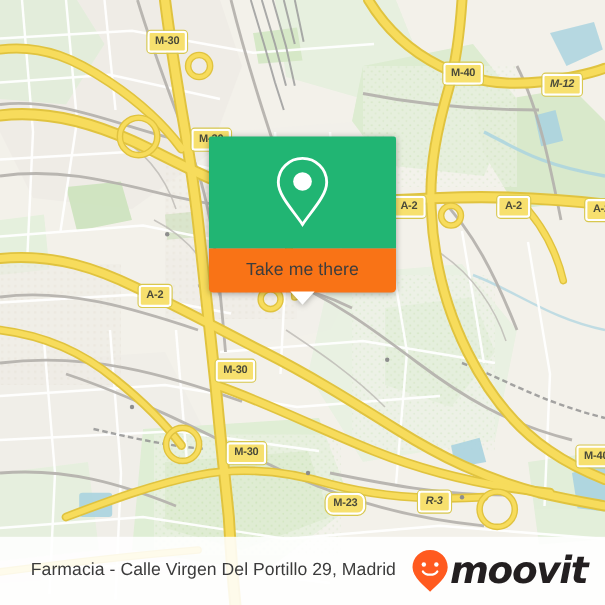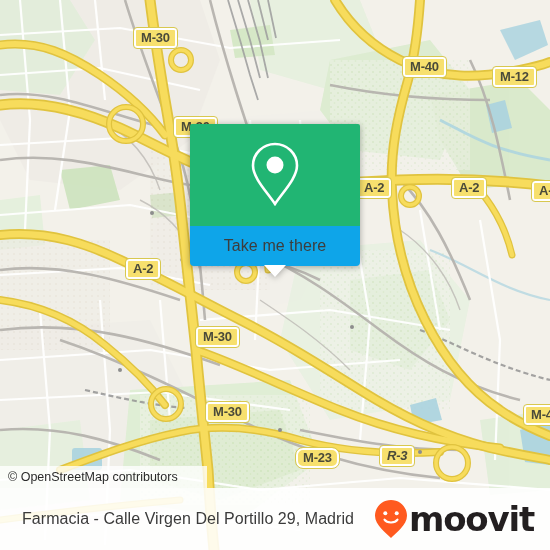--- a/index.html
+++ b/index.html
@@ -31,21 +31,21 @@
 
   
   .shield {
     position: absolute;
     background: #f7e06e;
     border: 2px solid #ffffff;
     outline: 1px solid #d8c84f;
     border-radius: 3px;
     color: #4a4a3a;
     font-family: "Liberation Sans", sans-serif;
-    font-size: 13px;
+    font-size: 10px;
     font-weight: bold;
     letter-spacing: -0.2px;
     line-height: 14px;
     height: 15px;
     padding: 1px 5px 0 5px;
     text-align: center;
     white-space: nowrap;
     box-sizing: content-box;
   }
 
@@ -64,21 +64,21 @@
     background: #22b573;
     background: #21b573;
     border-radius: 2px 2px 0 0;
     display: flex;
     align-items: center;
     justify-content: center;
   }
   #callout-action {
     width: 170px;
     height: 40px;
-    background: #0ea5e9;
+    background: #f97316;
     border-radius: 0 0 4px 4px;
     display: flex;
     align-items: center;
     justify-content: center;
     position: relative;
   }
   #callout-action-label {
     font-family: "Liberation Sans", sans-serif;
     font-size: 16px;
     color: #3d3d3d;
@@ -125,37 +125,38 @@
     background: rgba(255,255,255,0.88);
     display: flex;
     align-items: center;
     justify-content: space-between;
     z-index: 50;
   }
   #footer-title {
     font-family: "Liberation Sans", sans-serif;
     font-size: 16px;
     color: #3b3b3b;
-    padding-left: 22px;
+    padding-left: 28px;
     white-space: nowrap;
     letter-spacing: 0.05px;
   }
   #brand-logo {
     display: flex;
     align-items: center;
     padding-right: 16px;
   }
   #brand-wordmark {
     font-family: "DejaVu Sans", sans-serif;
     font-size: 34px;
     font-weight: bold;
     color: #231f20;
     letter-spacing: -1.2px;
     line-height: 34px;
     margin-left: 1px;
+    font-style: italic;
   }
 </style>
 </head>
 <body>
 
 <div id="root">
 
   <div id="map-canvas" style="background: rgb(242, 239, 233);">
     <svg id="map-svg" width="550" height="550" viewBox="0 0 550 550" xmlns="http://www.w3.org/2000/svg">
       <defs>
@@ -331,21 +332,21 @@
         <circle cx="280" cy="430" r="2"></circle>
         <circle cx="420" cy="452" r="2"></circle>
         <circle cx="120" cy="370" r="2"></circle>
       </g>
     </svg>
   </div>
 
   <div id="shields">
       <div class="shield" style="left: 134px; top: 28px;">M-30</div>
       <div class="shield" style="left: 403px; top: 57px;">M-40</div>
-      <div class="shield" style="left: 493px; top: 67px;">M-12</div>
+      <div class="shield" style="left: 493px; top: 67px; font-style: italic;">M-12</div>
       <div class="shield" style="left: 174px; top: 117px;">M-30</div>
       <div class="shield" style="left: 357px; top: 178px;">A-2</div>
       <div class="shield" style="left: 452px; top: 178px;">A-2</div>
       <div class="shield" style="left: 532px; top: 181px;">A-2</div>
       <div class="shield" style="left: 126px; top: 259px;">A-2</div>
       <div class="shield" style="left: 196px; top: 327px;">M-30</div>
       <div class="shield" style="left: 206px; top: 402px;">M-30</div>
       <div class="shield" style="left: 296px; top: 448px; border-radius: 7px;">M-23</div>
       <div class="shield" style="left: 380px; top: 446px; font-style: italic;">R-3</div>
       <div class="shield" style="left: 524px; top: 405px;">M-40</div>
@@ -357,23 +358,20 @@
         <path d="M28 4 C16 4 6 13.5 6 25.6 C6 38 20 52 28 64 C36 52 50 38 50 25.6 C50 13.5 40 4 28 4 Z" fill="none" stroke="#ffffff" stroke-width="2.6"></path>
         <circle cx="28" cy="25" r="8.5" fill="#ffffff"></circle>
       </svg>
     </div>
     <div id="callout-action">
       <span id="callout-action-label">Take me there</span>
       <div id="callout-tail"></div>
     </div>
   </div>
 
-  <div id="attribution">
-    <span id="attribution-text">© OpenStreetMap contributors</span>
-  </div>
 
   <div id="footer">
     <span id="footer-title">Farmacia - Calle Virgen Del Portillo 29, Madrid</span>
     <div id="brand-logo">
       <svg width="34" height="40" viewBox="0 0 34 40">
         <path d="M17 1 C8.2 1 1 8.0 1 16.7 C1 26.0 12.2 34.0 17 39 C21.8 34.0 33 26.0 33 16.7 C33 8.0 25.8 1 17 1 Z" fill="#ff5a1f"></path>
         <circle cx="11.3" cy="14.2" r="2.0" fill="#ffffff"></circle>
         <circle cx="22.7" cy="14.2" r="2.0" fill="#ffffff"></circle>
         <path d="M10.5 20.6 C13.0 24.4 21.0 24.4 23.5 20.6" fill="none" stroke="#ffffff" stroke-width="2.1" stroke-linecap="round"></path>
       </svg>

